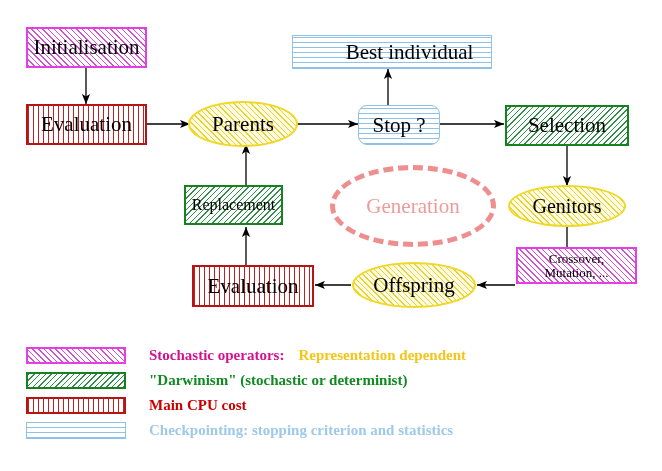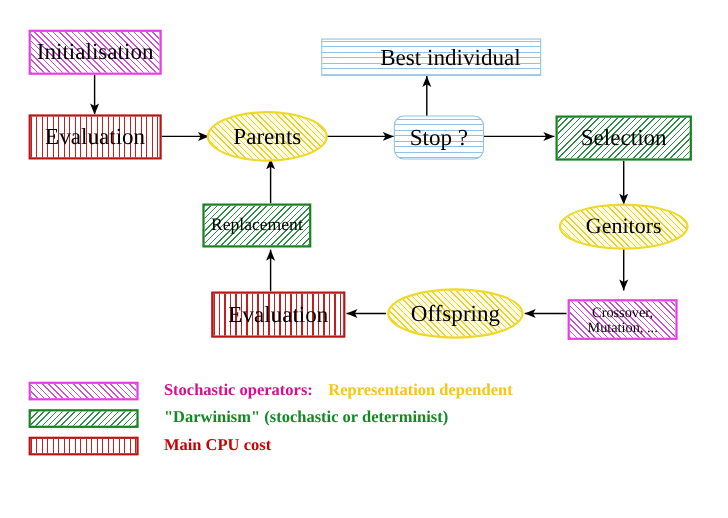--- a/index.html
+++ b/index.html
@@ -166,22 +166,25 @@
   <div class="node hatch-blue" style="left:292px; top:35px; width:200px; height:34px; font-size:21px;padding-left:35px;">Best individual</div>
 
   <div class="node hatch-blue rounded" style="left:358px; top:105px; width:82px; height:40px; font-size:21px;">Stop ?</div>
 
   <div class="node hatch-green" style="left:505px; top:105px; width:124px; height:41px; font-size:21px;">Selection</div>
 
   <div class="ellipse" style="left:508px; top:185px; width:118px; height:42px; font-size:20px;">Genitors</div>
 
   <div class="node hatch-green" style="left:184px; top:185px; width:99px; height:40px; font-size:16px;">Replacement</div>
 
-
-  <div class="node hatch-magenta" style="left:516px; top:272px; width:100px; height:37px; font-size:13px;">Crossover,
+  <div class="ellipse-dashed" style="left:330px; top:165px; width:166px; height:82px;">
+    <span class="gen-label" style="font-size:21px;">Generation</span>
+  </div>
+
+  <div class="node hatch-magenta" style="left:516px; top:247px; width:121px; height:37px; font-size:13px;">Crossover,
 Mutation, ...</div>
 
   <div class="ellipse" style="left:352px; top:262px; width:124px; height:46px; font-size:21px;">Offspring</div>
 
   <div class="node hatch-red" style="left:192px; top:265px; width:122px; height:42px; font-size:21px;">Evaluation</div>
 
   <div class="legend-row" style="left:26px; top:345px;">
     <div class="legend-swatch hatch-magenta"></div>
     <div class="legend-text">
       <span class="lt-magenta">Stochastic operators:</span><span class="lt-gold second">Representation dependent</span>
@@ -191,14 +194,18 @@
   <div class="legend-row" style="left:26px; top:370px;">
     <div class="legend-swatch hatch-green"></div>
     <div class="legend-text lt-green">"Darwinism" (stochastic or determinist)</div>
   </div>
 
   <div class="legend-row" style="left:26px; top:395px;">
     <div class="legend-swatch hatch-red"></div>
     <div class="legend-text lt-red">Main CPU cost</div>
   </div>
 
+  <div class="legend-row" style="left:26px; top:420px;">
+    <div class="legend-swatch hatch-blue"></div>
+    <div class="legend-text lt-blue">Checkpointing: stopping criterion and statistics</div>
+  </div>
 
 </div>
 
 </body></html>

